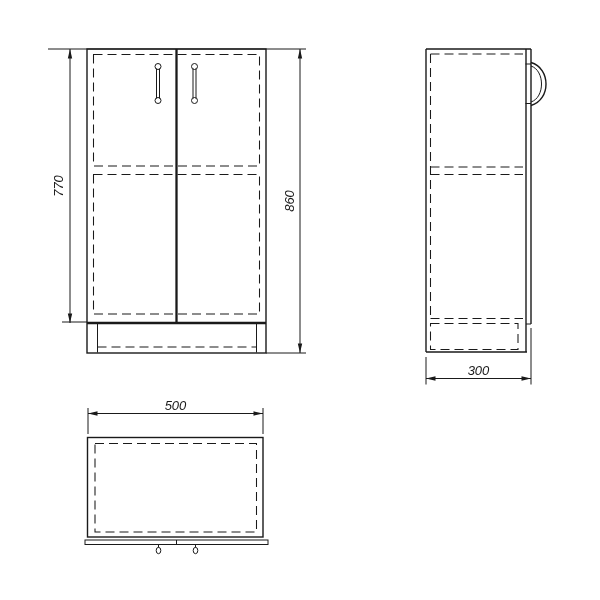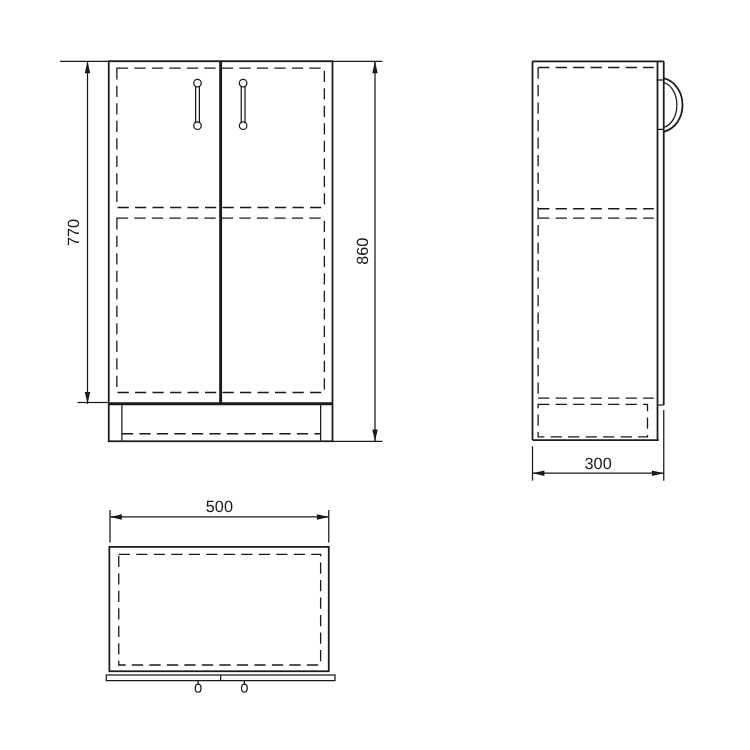--- a/index.html
+++ b/index.html
@@ -6,20 +6,21 @@
     margin: 0;
     padding: 0;
     background: #ffffff;
   }
   #canvas {
     position: relative;
     width: 600px;
     height: 600px;
     background: #ffffff;
     font-family: "Liberation Sans", sans-serif;
+    font-style: italic;
   }
   svg text {
     font-family: "Liberation Sans", sans-serif;
     font-size: 13px;
     fill: #1a1a1a;
   }
   .ln  { stroke: #1a1a1a; fill: none; stroke-width: 1.4; }
   .ln-thin  { stroke: #1a1a1a; fill: none; stroke-width: 1; }
   .ln-thick { stroke: #1a1a1a; fill: none; stroke-width: 2.3; }
   .dash { stroke: #1a1a1a; fill: none; stroke-width: 1.05; stroke-dasharray: 9 5; }

